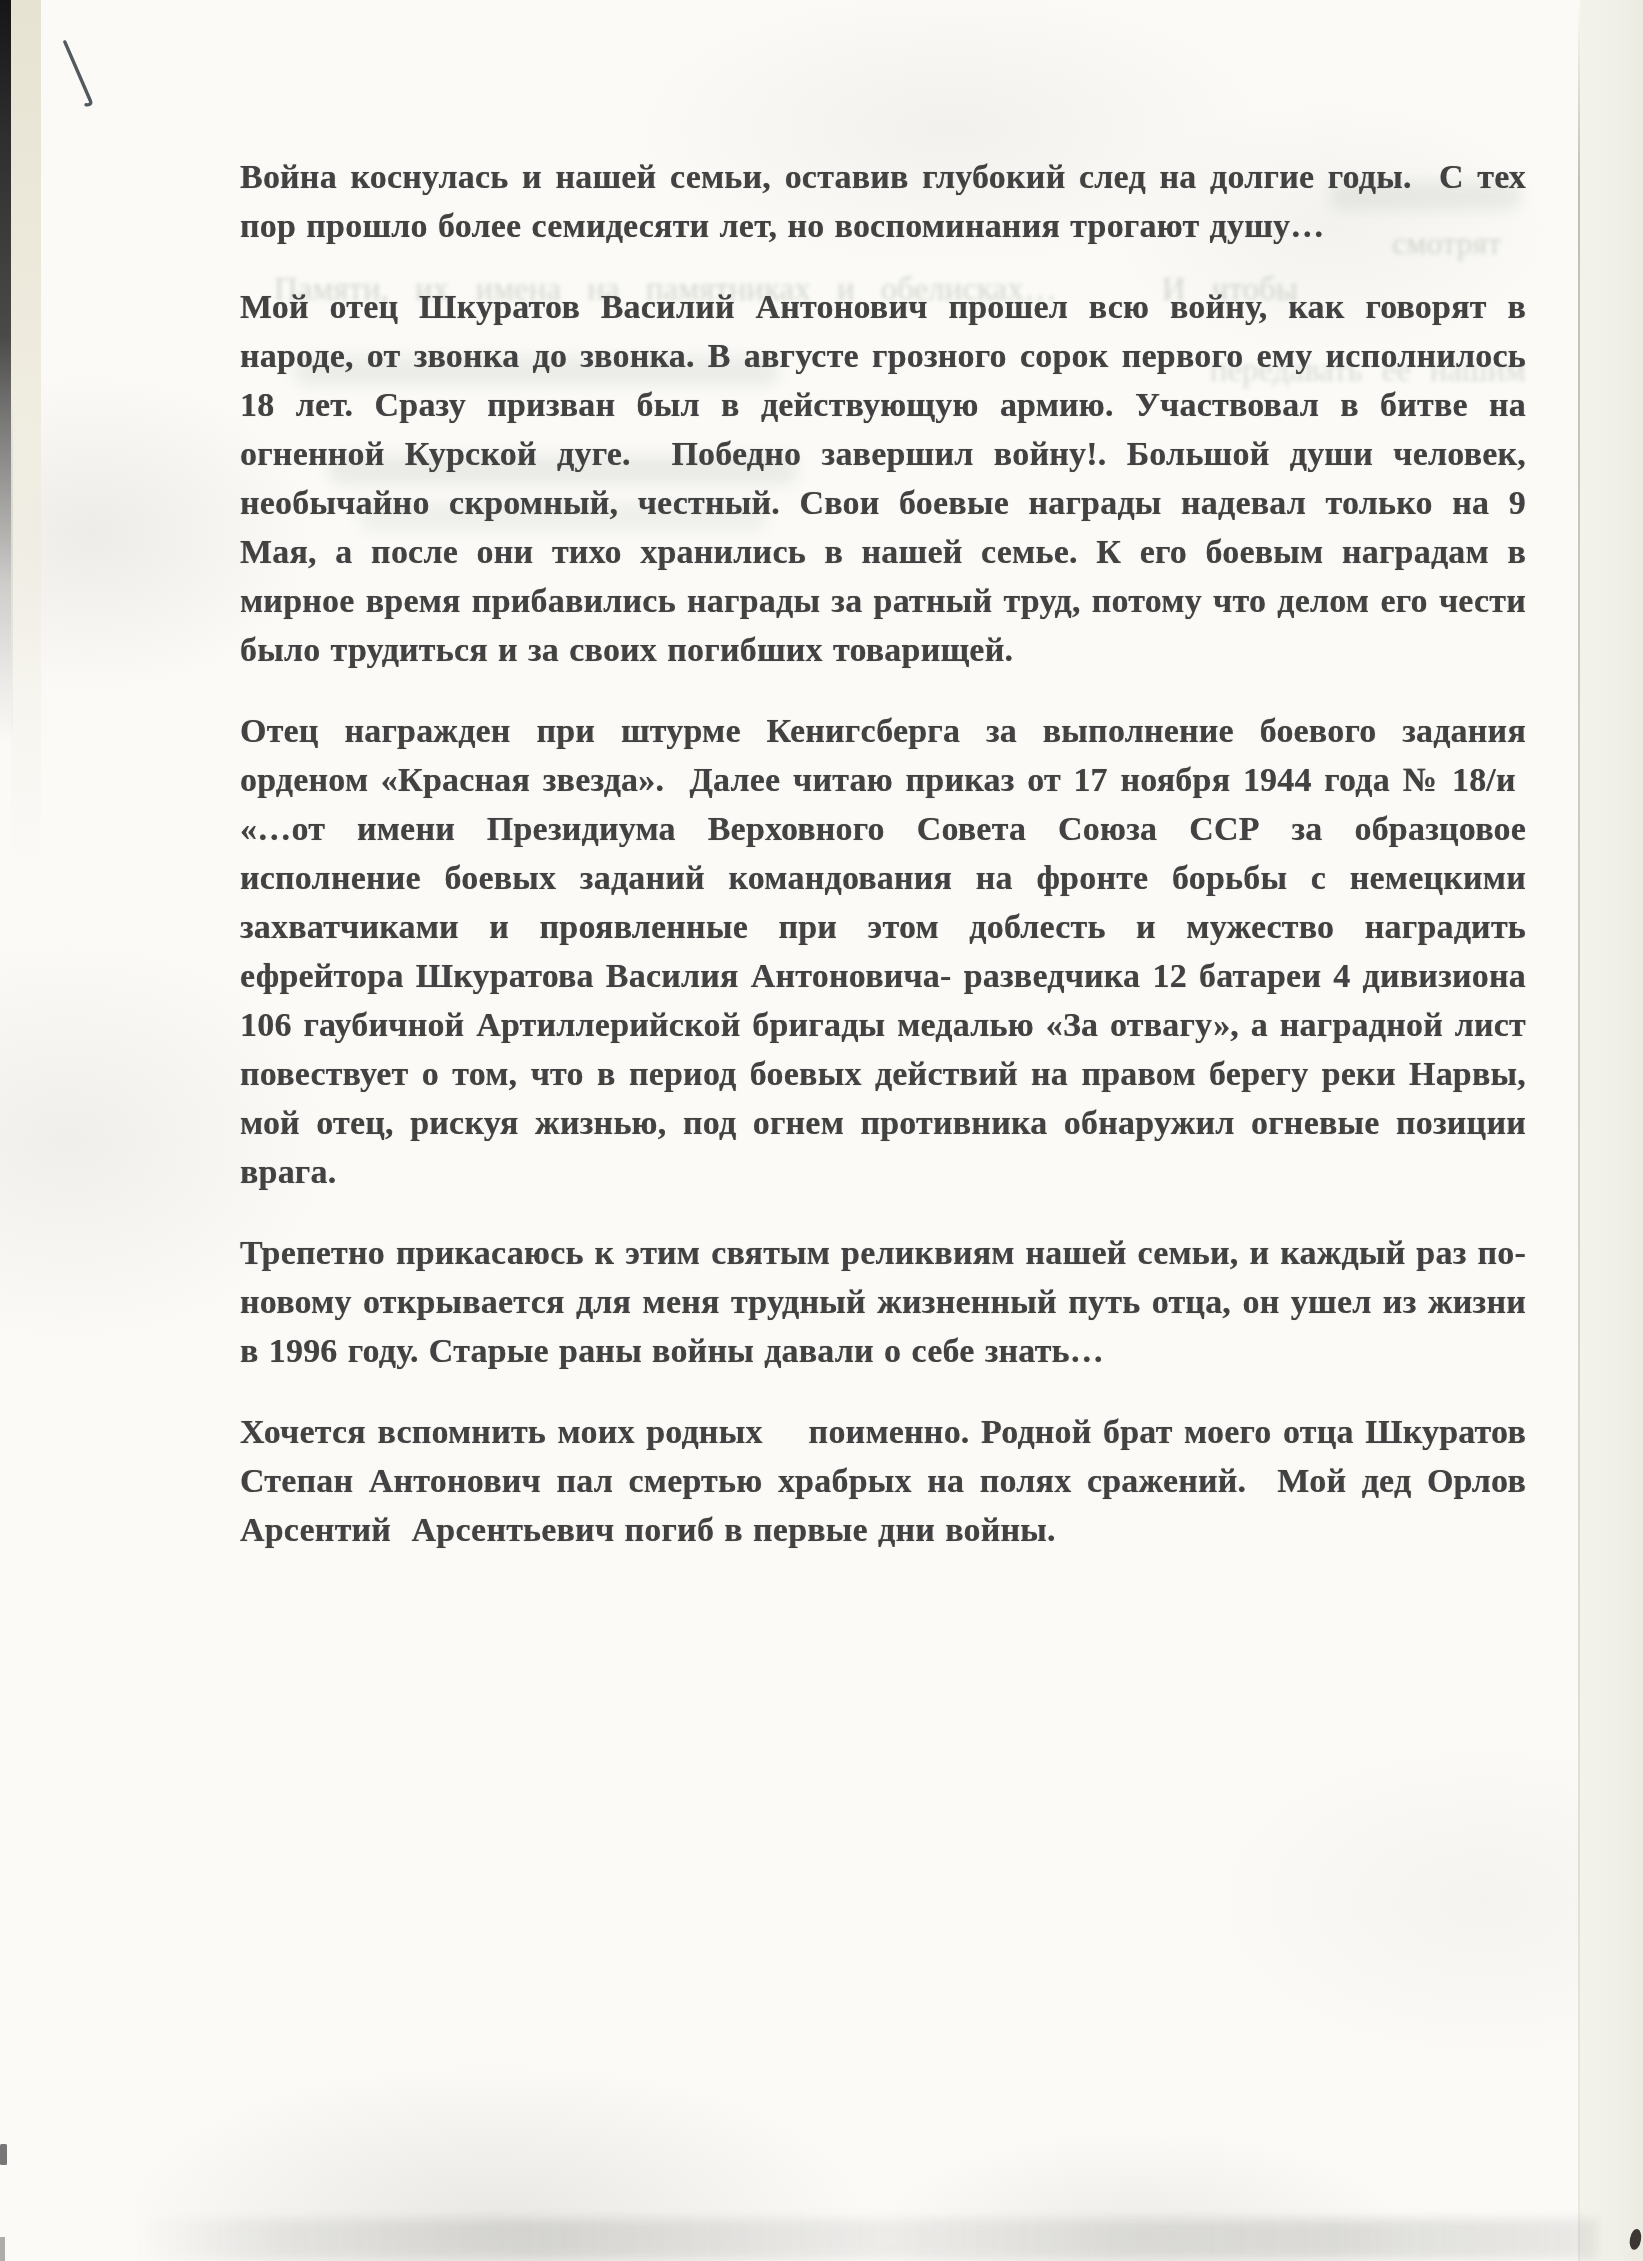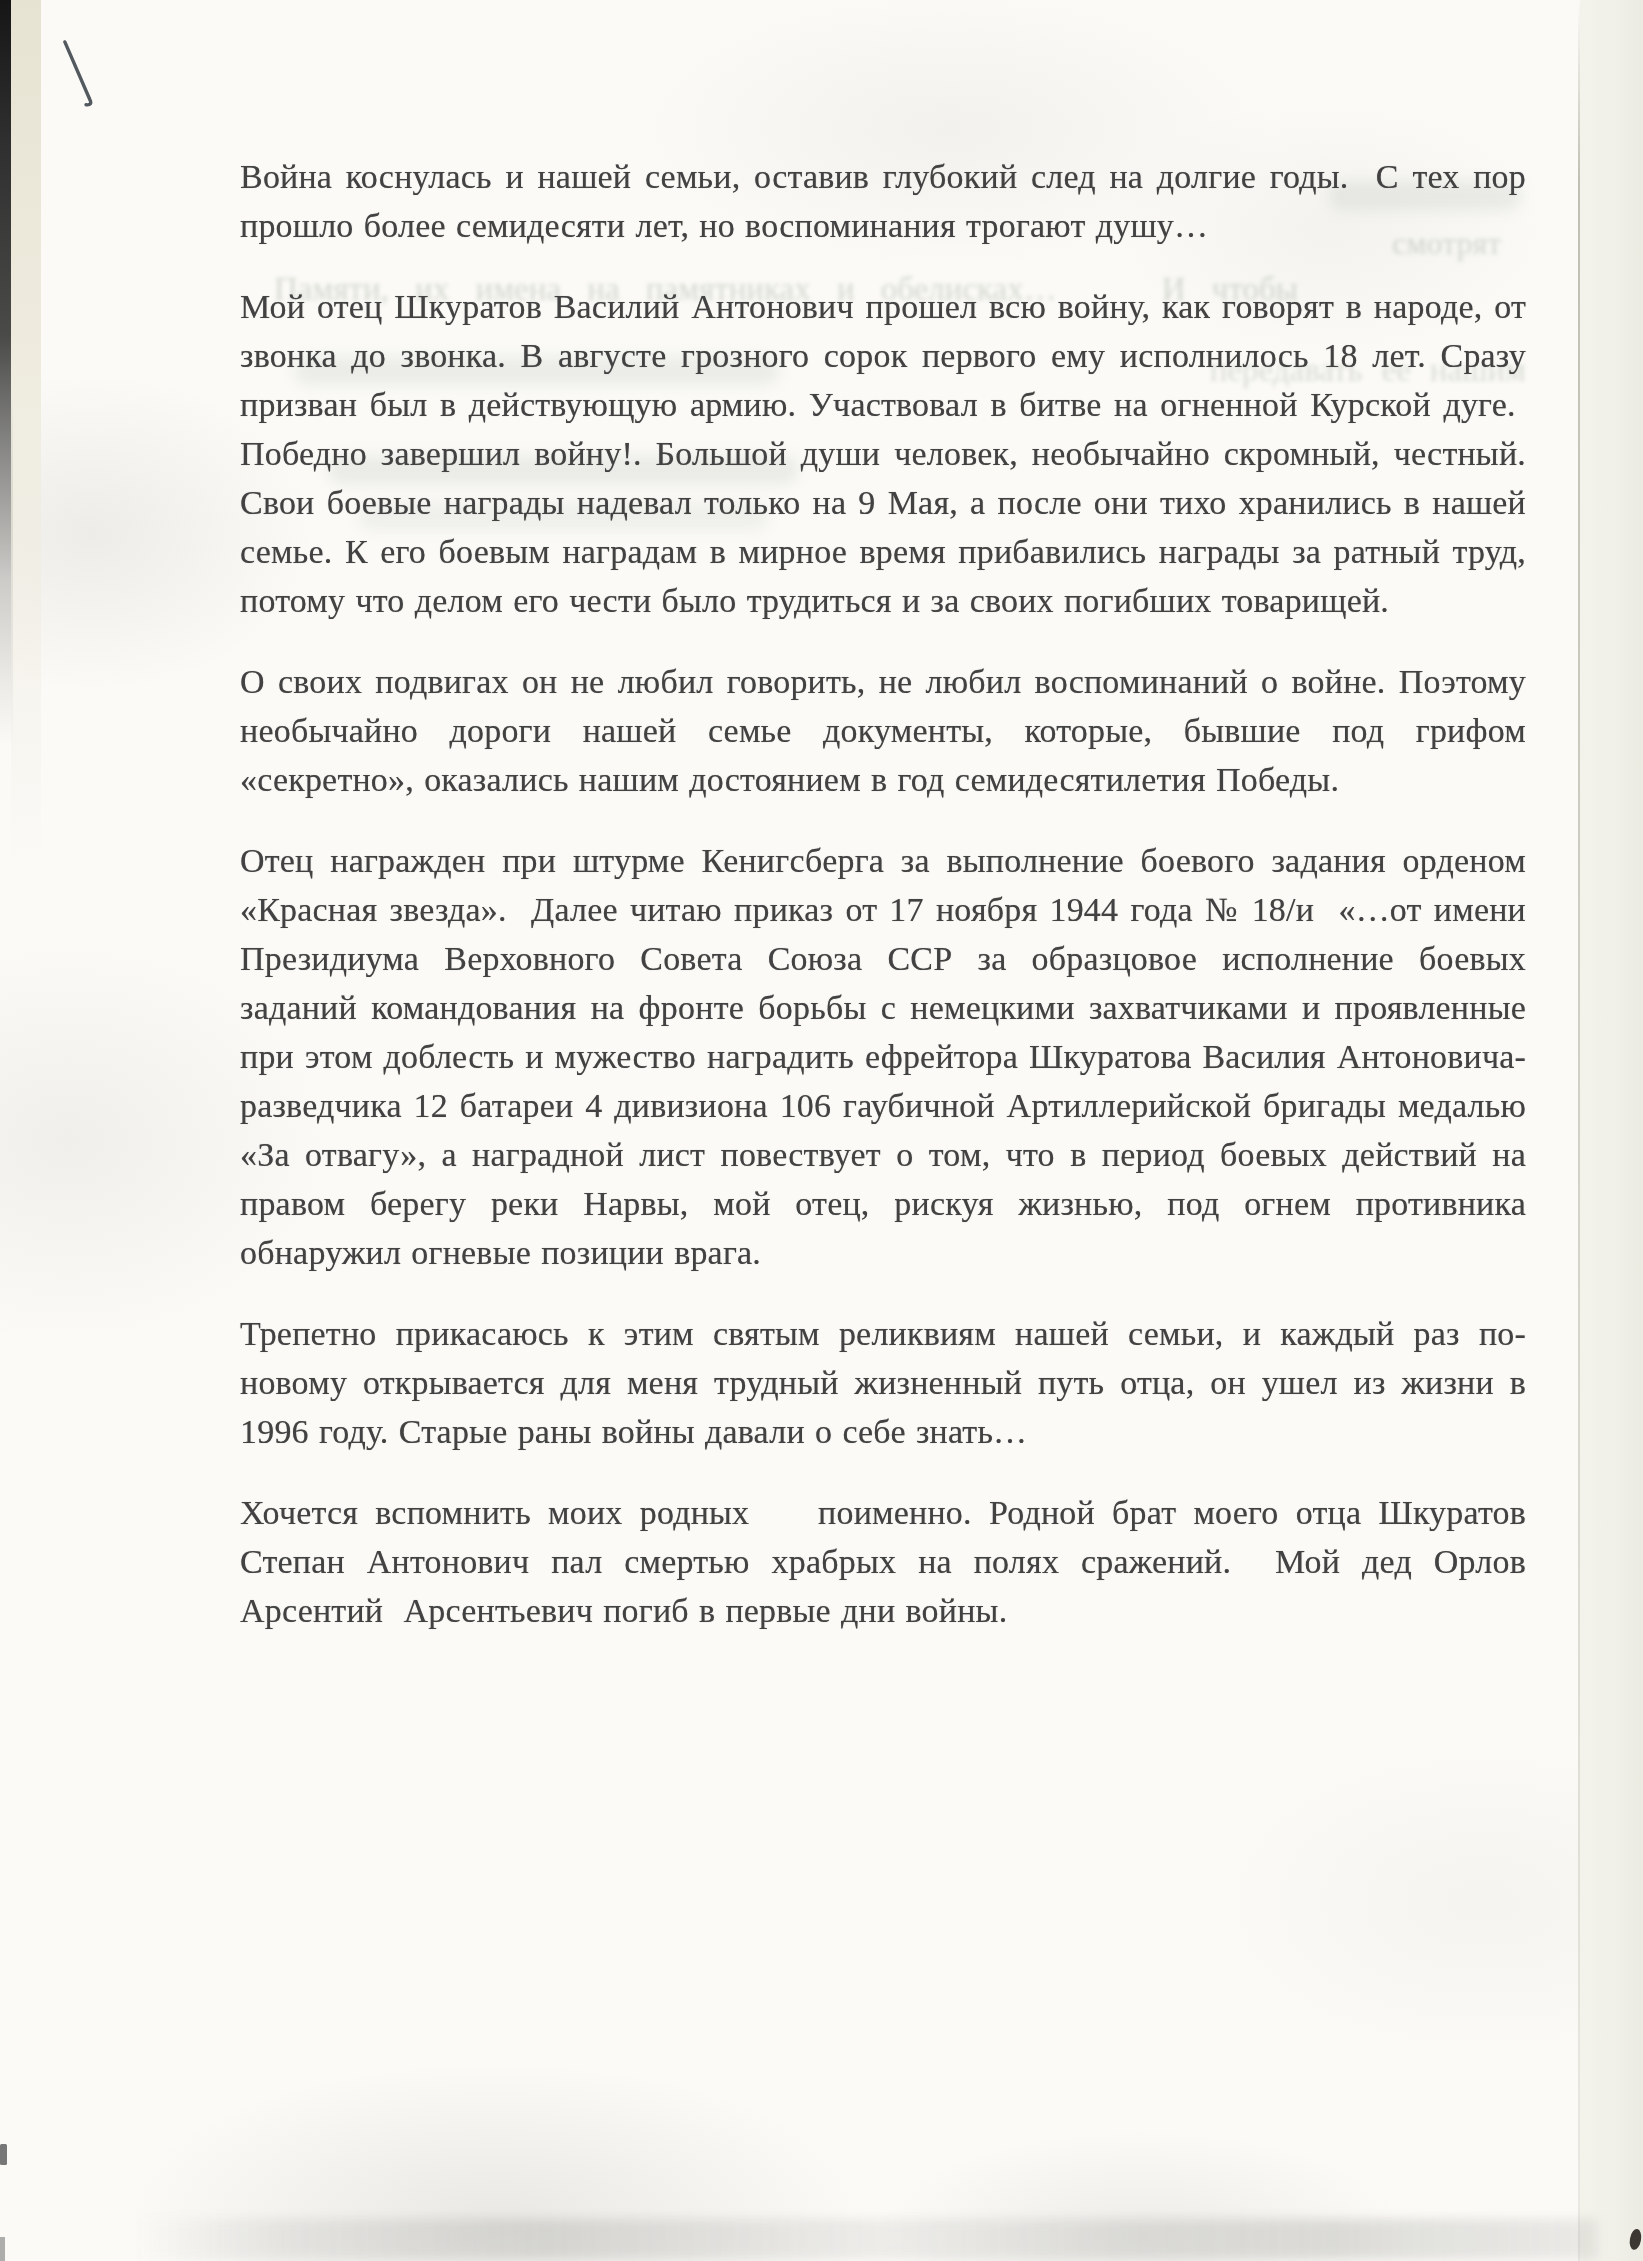--- a/index.html
+++ b/index.html
@@ -78,21 +78,21 @@
   .bts-d { left: 358px;  top: 502px; width: 411px; height: 29px; opacity: .10; }
 
   
   .text-col {
     position: absolute; left: 240px; top: 152px; width: 1286px;
     color: #424242;
     font-size: 34px; line-height: 49px;
     letter-spacing: 0.2px; word-spacing: 1.5px;
     text-shadow: 0 0 0.8px rgba(66,66,66,0.55);
   }
-  .para { margin: 0 0 32px 0; text-align: justify; }
+  .para { margin: 0 0 32px 0; text-align: justify; font-weight: bold; }
   .para.indent-small { text-indent: 12px; }
 </style>
 </head>
 <body>
 
 <div class="page">
 
   <div class="mottle"></div>
 
   <div class="edge-black"></div>
@@ -114,20 +114,19 @@
   <div class="bt bt-1">смотрят</div>
   <div class="bt bt-2">Памяти, их имена на памятниках и обелисках…&nbsp;&nbsp;&nbsp; И чтобы</div>
   <div class="bt-smudge bts-b"></div>
   <div class="bt bt-3">передавать ее нашим</div>
   <div class="bt-smudge bts-c"></div>
   <div class="bt-smudge bts-d"></div>
 
   <main class="text-col">
     <p class="para">Война коснулась и нашей семьи, оставив глубокий след на долгие годы.&nbsp; С тех пор прошло более семидесяти лет, но воспоминания трогают душу…</p>
     <p class="para">Мой отец Шкуратов Василий Антонович прошел всю войну, как говорят в народе, от звонка до звонка. В августе грозного сорок первого ему исполнилось 18 лет. Сразу призван был в действующую армию. Участвовал в битве на огненной Курской дуге.&nbsp; Победно завершил войну!. Большой души человек, необычайно скромный, честный. Свои боевые награды надевал только на 9 Мая, а после они тихо хранились в нашей семье. К его боевым наградам в мирное время прибавились награды за ратный труд, потому что делом его чести было трудиться и за своих погибших товарищей.</p>
-    <p class="para">О своих подвигах он не любил говорить, не любил воспоминаний о войне. Поэтому необычайно дороги нашей семье документы, которые, бывшие под грифом «секретно», оказались нашим достоянием в год семидесятилетия Победы.</p>
     <p class="para">Отец награжден при штурме Кенигсберга за выполнение боевого задания орденом «Красная звезда».&nbsp; Далее читаю приказ от 17 ноября 1944 года № 18/и&nbsp; «…от имени Президиума Верховного Совета Союза ССР за образцовое исполнение боевых заданий командования на фронте борьбы с немецкими захватчиками и проявленные при этом доблесть и мужество наградить ефрейтора Шкуратова Василия Антоновича- разведчика 12 батареи 4 дивизиона 106 гаубичной Артиллерийской бригады медалью «За отвагу», а наградной лист повествует о том, что в период боевых действий на правом берегу реки Нарвы, мой отец, рискуя жизнью, под огнем противника обнаружил огневые позиции врага.</p>
     <p class="para">Трепетно прикасаюсь к этим святым реликвиям нашей семьи, и каждый раз по-новому открывается для меня трудный жизненный путь отца, он ушел из жизни в 1996 году. Старые раны войны давали о себе знать…</p>
     <p class="para">Хочется вспомнить моих родных&nbsp;&nbsp;&nbsp; поименно. Родной брат моего отца Шкуратов Степан Антонович пал смертью храбрых на полях сражений.&nbsp; Мой дед Орлов Арсентий&nbsp; Арсентьевич погиб в первые дни войны.</p>
   </main>
 
 </div>
 
 
 </body></html>

